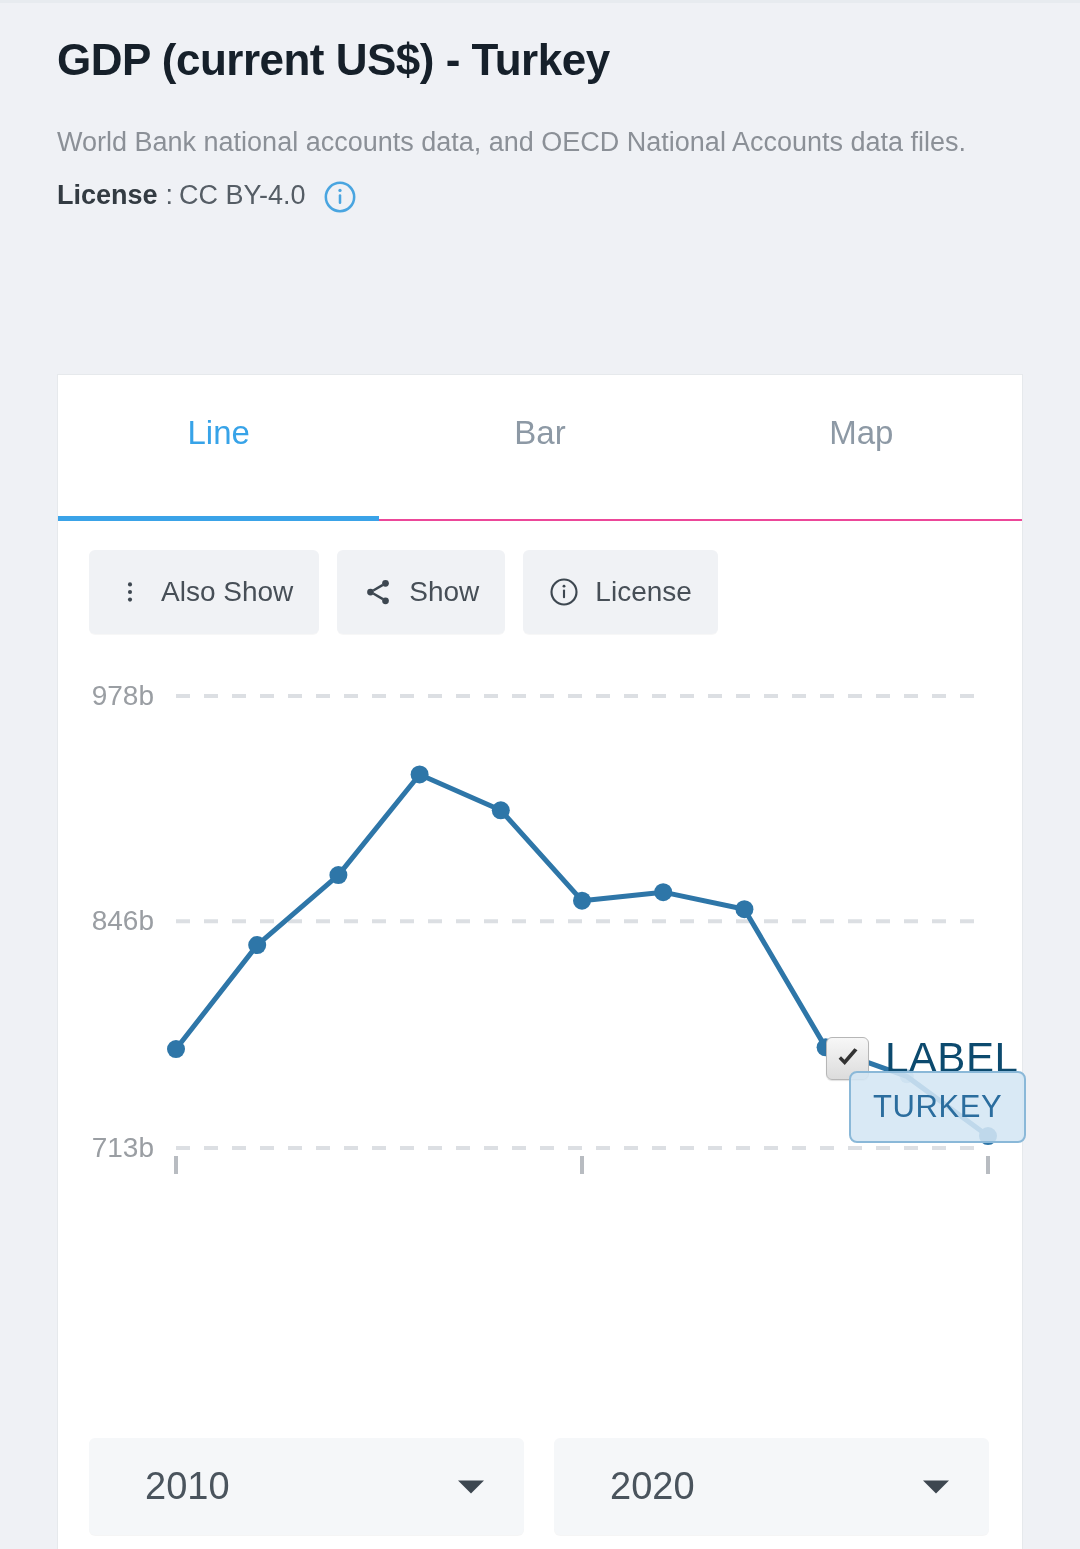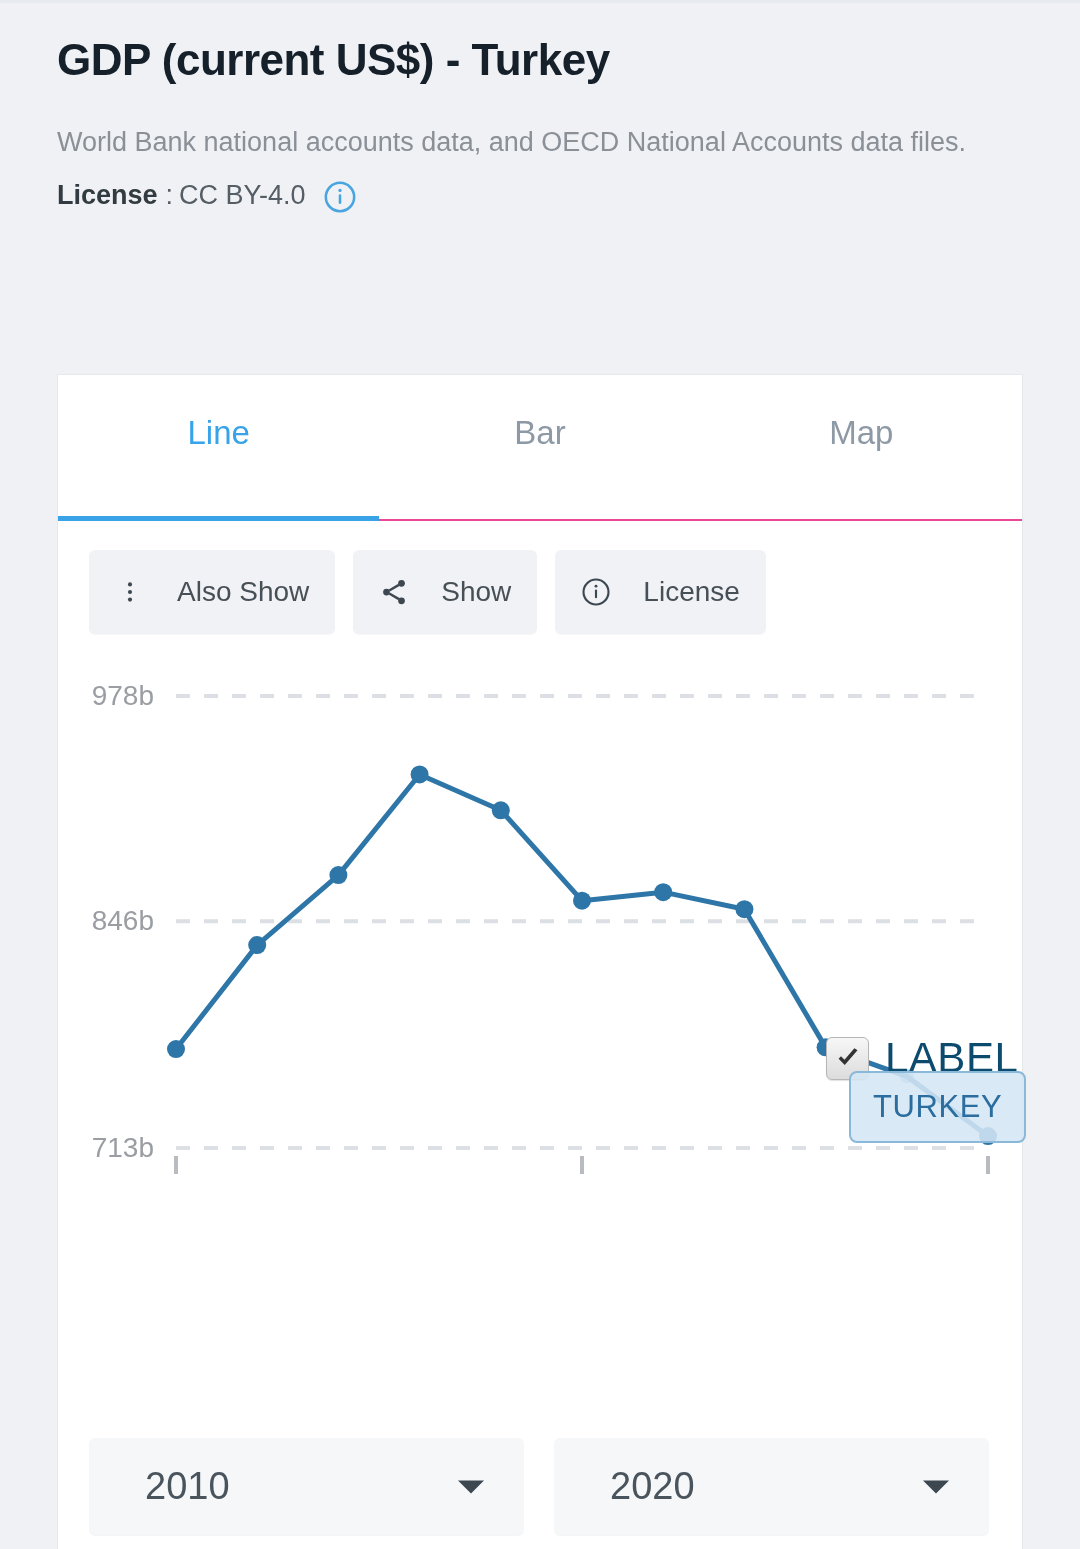--- a/index.html
+++ b/index.html
@@ -117,21 +117,21 @@
   }
 
   .toolbar {
     display: flex;
     gap: 18px;
     padding: 29px 0 0 31px;
   }
   .tool-btn {
     display: inline-flex;
     align-items: center;
-    gap: 32px;
+    gap: 16px;
     background: #f0f2f5;
     border: none;
     border-radius: 6px;
     padding: 0 26px;
     height: 84px;
     font-size: 28px;
     color: #474f57;
     cursor: pointer;
     font-family: "Liberation Sans", sans-serif;
     box-shadow: 0 1px 0 rgba(0,0,0,0.03);

